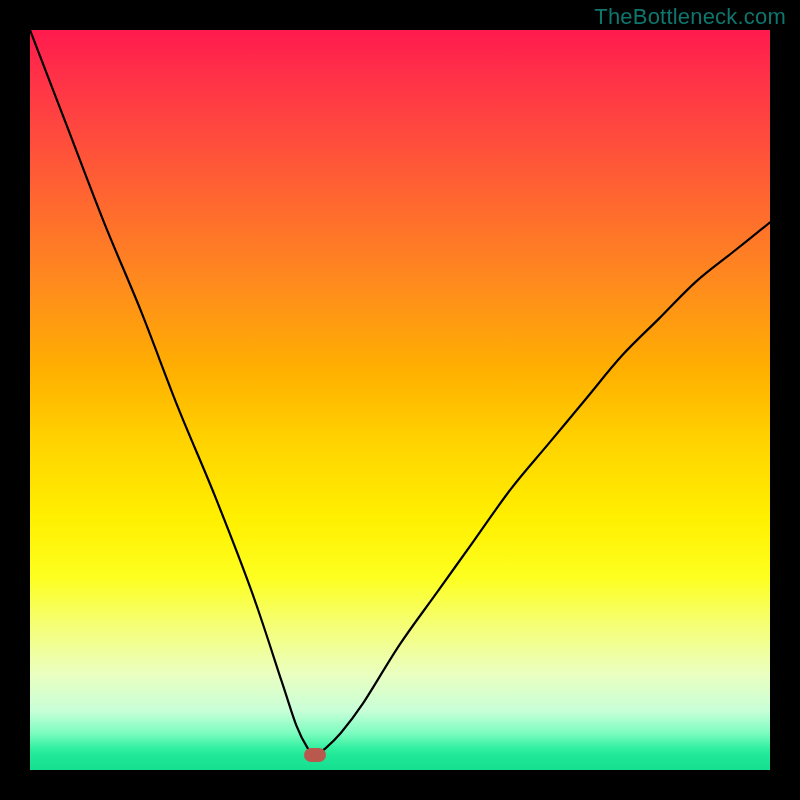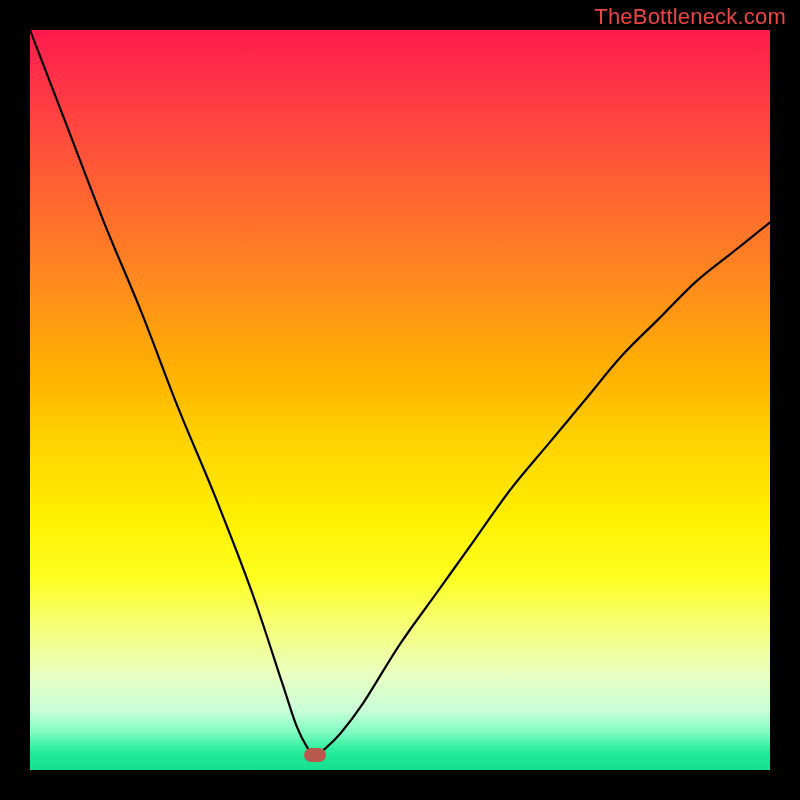--- a/index.html
+++ b/index.html
@@ -58,21 +58,21 @@
     position: absolute;
     width: 22px;
     height: 14px;
     border-radius: 7px;
     transform: translate(-50%, -50%);
   }
   .watermark {
     position: absolute;
     top: 4px;
     right: 14px;
-    color: #ef4444;
+    color: #0f766e;
     font-size: 22px;
     letter-spacing: 0.2px;
     font-weight: 500;
   }
 </style>
 </head>
 <body>
 
 <div class="frame">
   <div class="plot-area">

